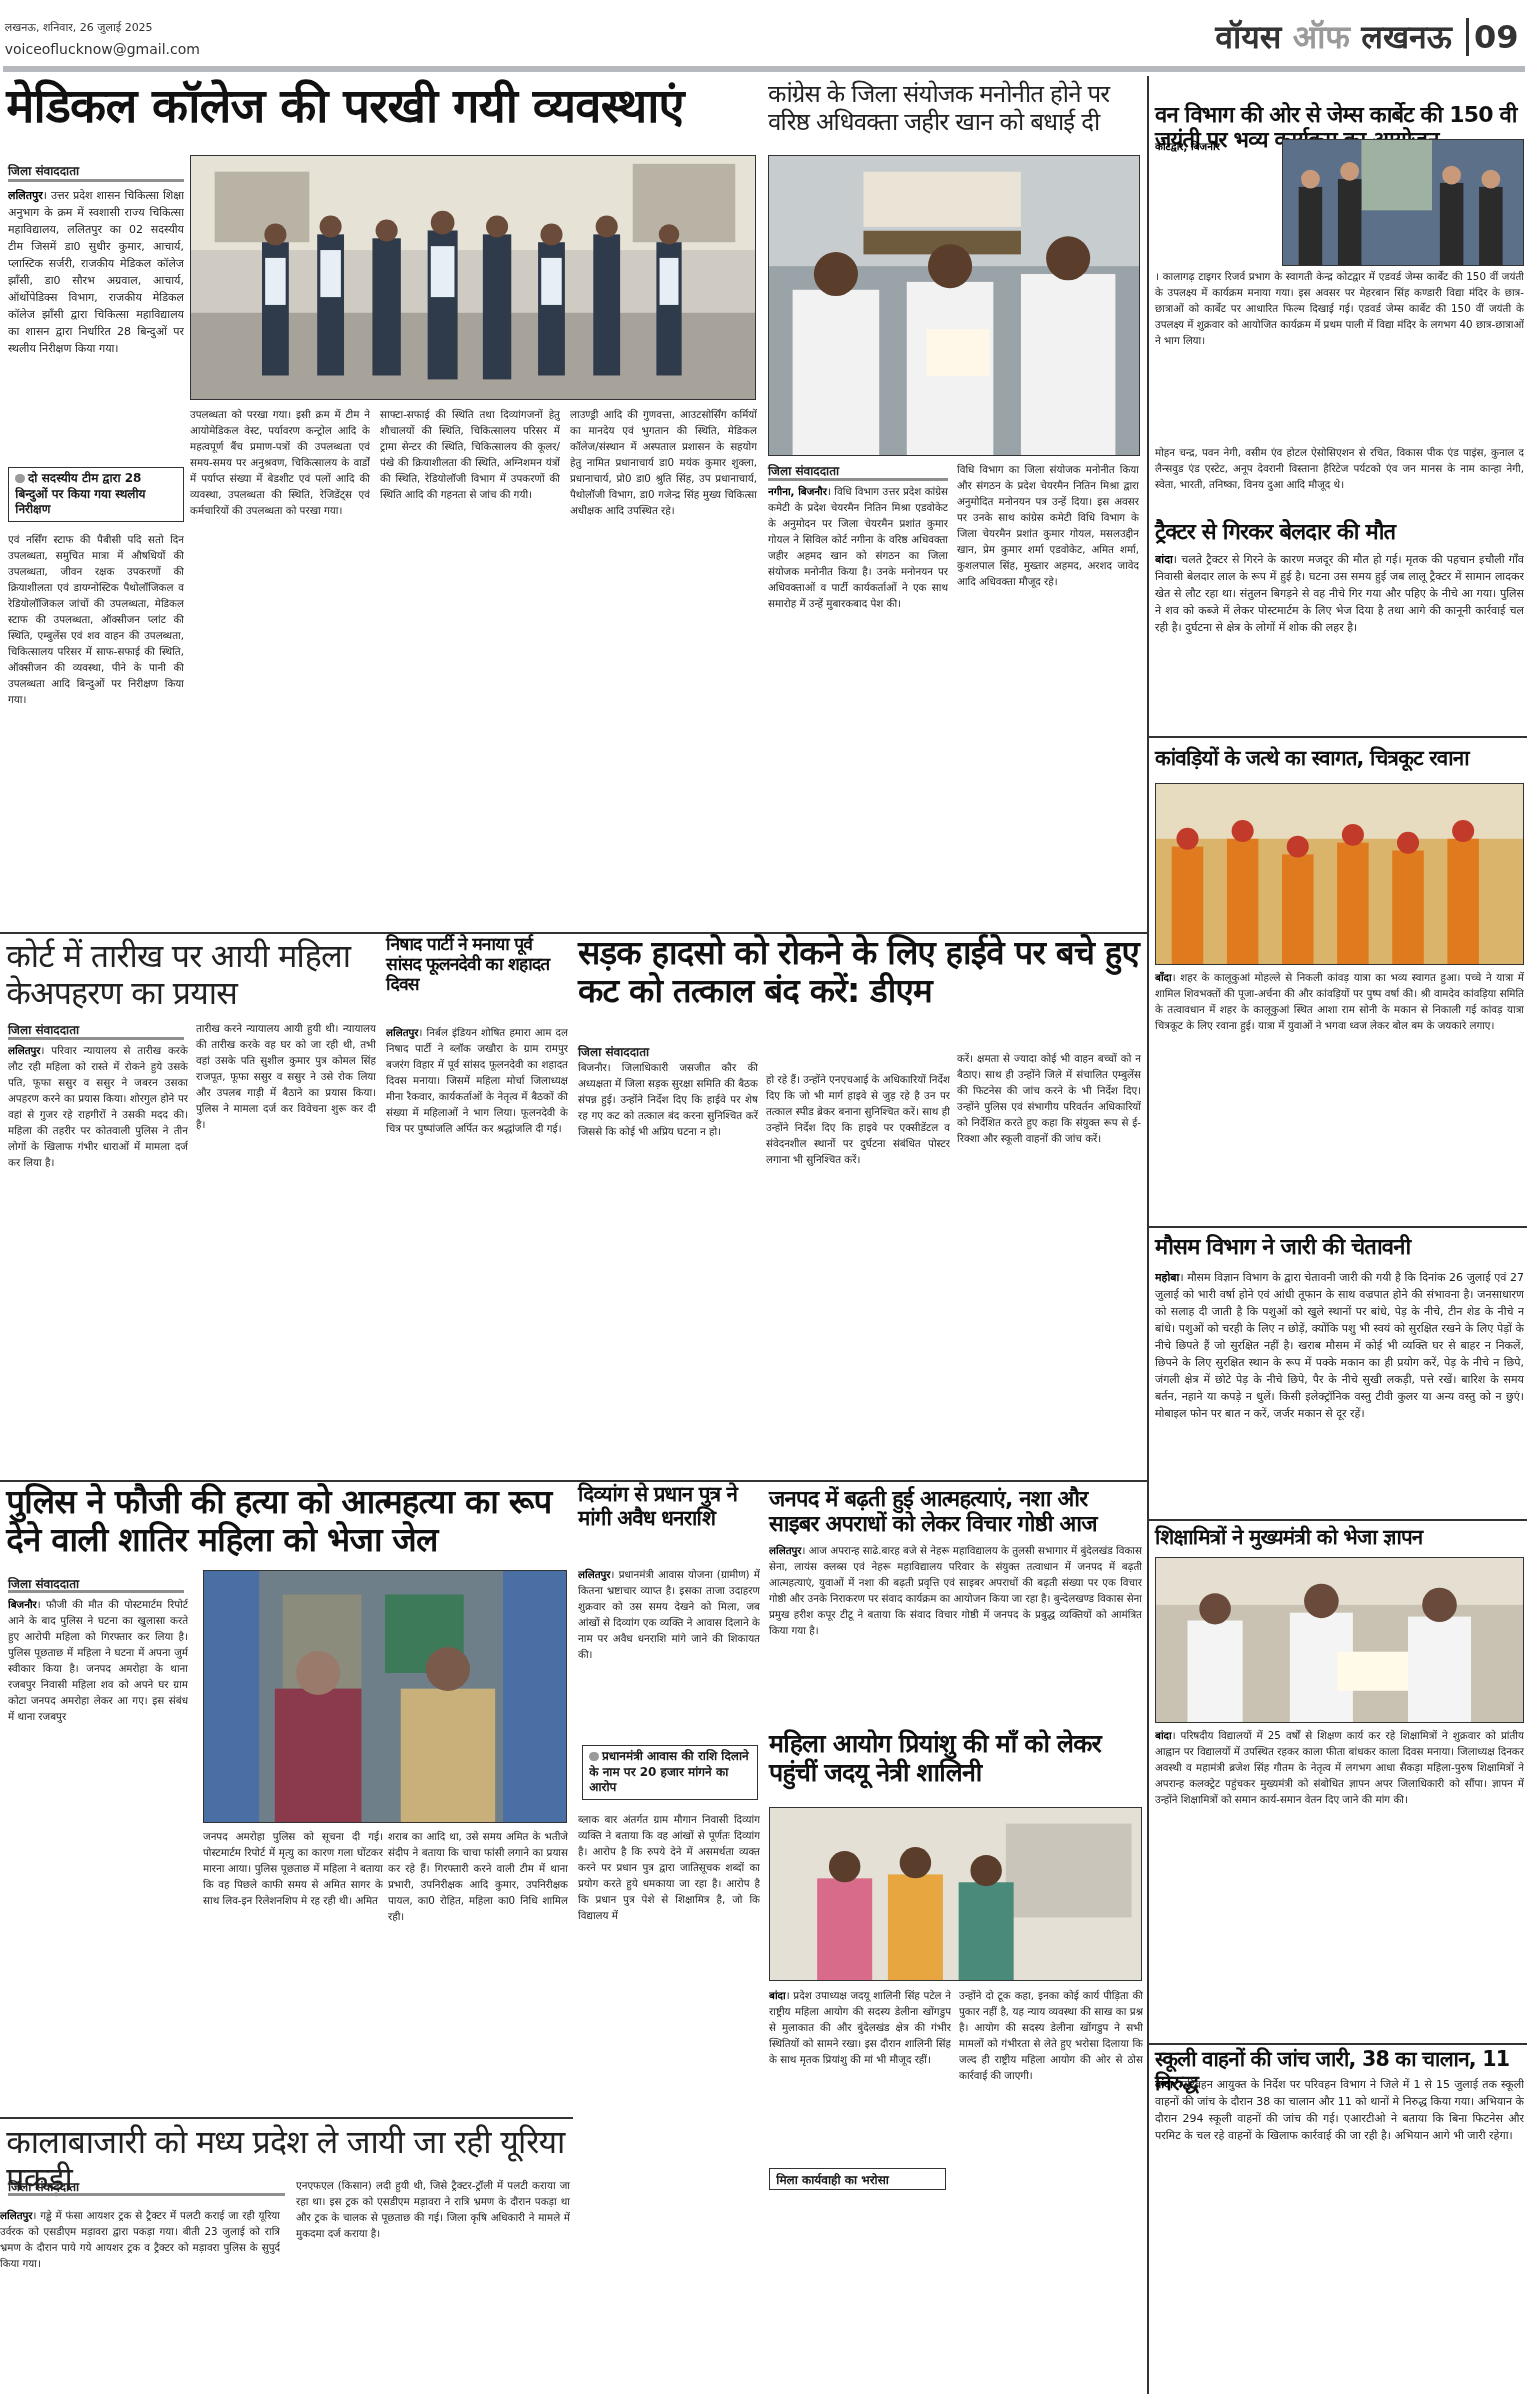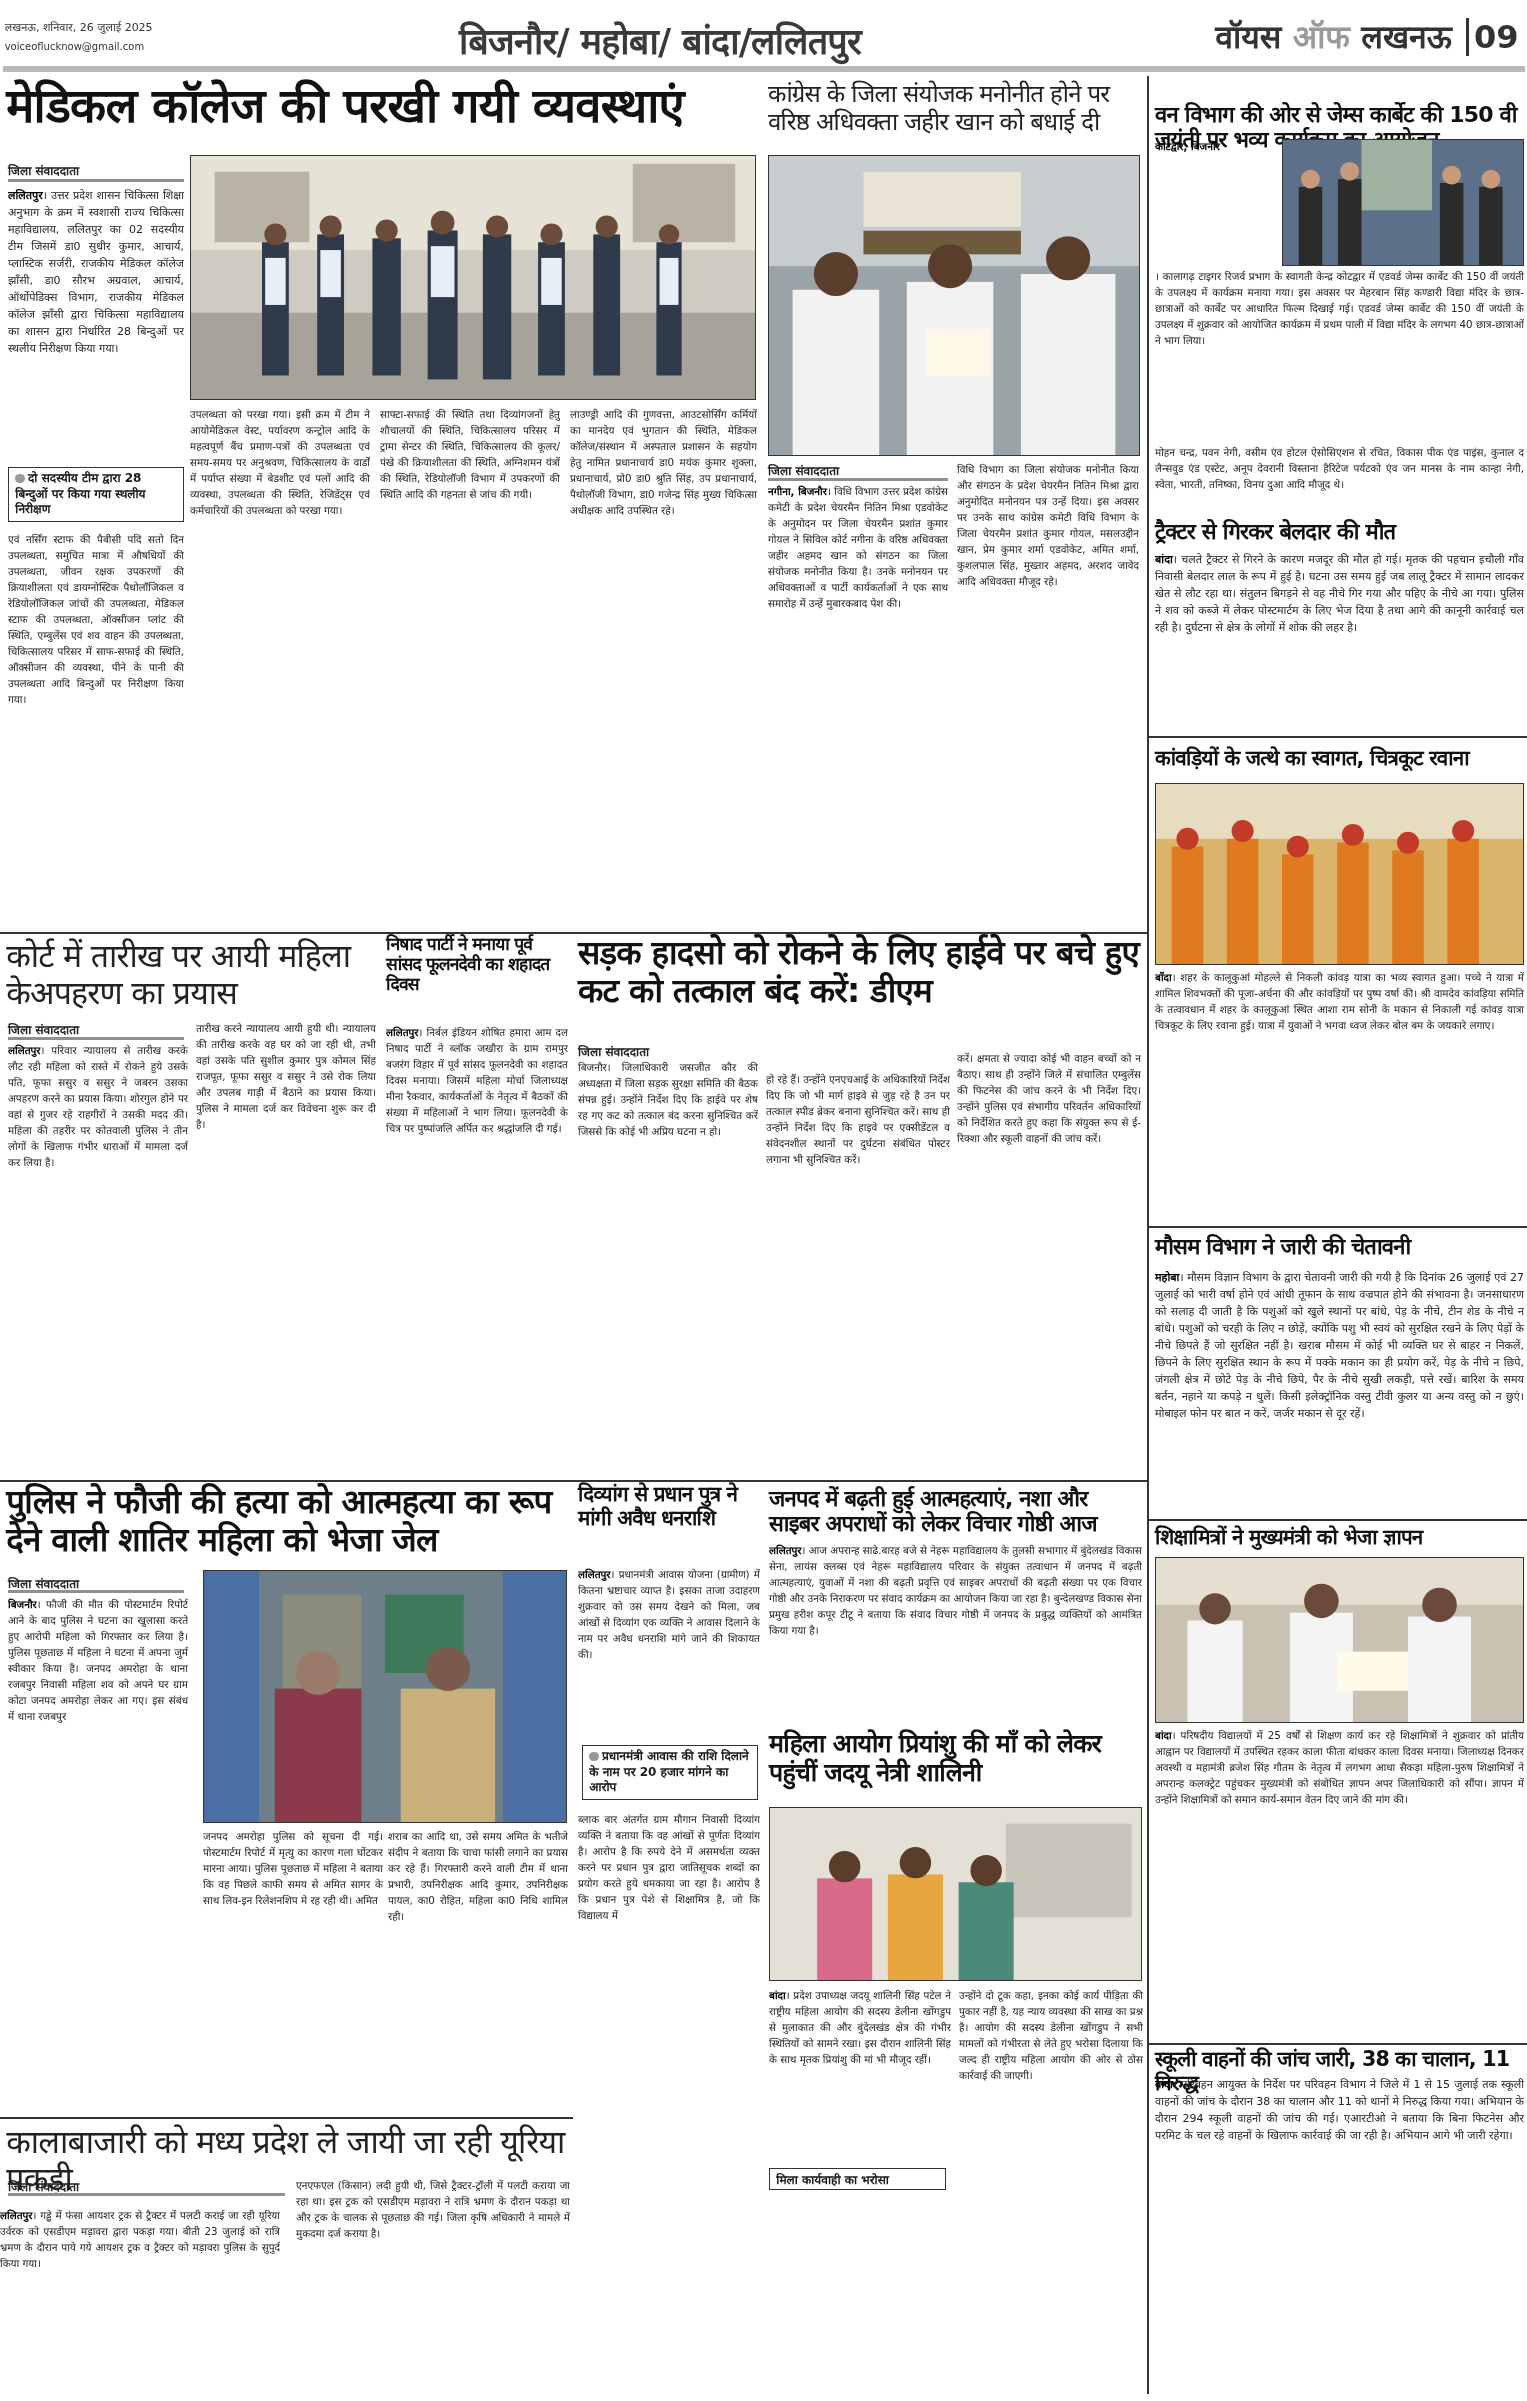--- a/index.html
+++ b/index.html
@@ -1,21 +1,21 @@
 <!DOCTYPE html>
 <html style="font-size:12.7px"><head>
 <meta charset="utf-8">
 <style>
   * { box-sizing: border-box; margin: 0; padding: 0; }
   html, body { width: 1528px; height: 2401px; background: #fff; overflow: hidden; }
   body { font-family: "DejaVu Sans", sans-serif; color: #1a1a1a; position: relative; }
 
   .masthead { position: absolute; left: 0; top: 0; width: 1528px; height: 70px; }
   .mh-date { position: absolute; left: 4.7px; top: 19px; font-size: 11px; color: #333; }
-  .mh-email { position: absolute; left: 4.7px; top: 41px; font-size: 10px; color: #333; }
+  .mh-email { position: absolute; left: 4.7px; top: 41px; font-size: 14px; color: #333; }
   .mh-title { position: absolute; left: 459px; top: 16px; font-size: 36px; font-weight: bold; color: #3a3a3a; letter-spacing: -0.8px; }
   .mh-brand { position: absolute; right: 9.5px; top: 14.2px; font-size: 32px; font-weight: bold; color: #333; }
   .mh-brand .grey { color: #9a9a9a; }
   .mh-brand .page { border-left: 3.2px solid #333; padding-left: 4.7px; margin-left: 3.2px; }
   .mh-bar { position: absolute; left: 3.2px; top: 66px; width: 1522px; height: 6.3px; background: #b5b9bd; }
 
   .hl { position: absolute; font-weight: bold; color: #111; line-height: 1.15; letter-spacing: -0.8px; }
   .hl-lite { font-weight: normal; color: #222; }
   .byline { position: absolute; font-size: 12px; font-weight: bold; color: #222; }
   .byline-rule { position: absolute; height: 3.2px; background: #8f8f8f; }
@@ -28,21 +28,20 @@
   .box { position: absolute; border: 1.6px solid #333; padding: 3.2px 6.3px; font-size: 12px; font-weight: bold; line-height: 1.3; background: #fff; }
   .dot { display: inline-block; width: 9.5px; height: 9.5px; border-radius: 50%; background: #9a9a9a; margin-right: 3.2px; vertical-align: middle; }
   .kicker { position: absolute; border: 1.6px solid #333; padding: 1.6px 6.3px; font-size: 12px; font-weight: bold; background: #fff; }
 </style>
 </head>
 <body>
 
 <div class="masthead">
   <div class="mh-date">लखनऊ, शनिवार, 26 जुलाई 2025</div>
   <div class="mh-email">voiceoflucknow@gmail.com</div>
-  <div class="mh-title">बिजनौर/ महोबा/ बांदा/ललितपुर</div>
   <div class="mh-brand">
     <span>वॉयस</span>
     <span class="grey">ऑफ</span>
     <span>लखनऊ</span>
     <span class="page">09</span>
   </div>
   <div class="mh-bar"></div>
 </div>
 
 <div>

